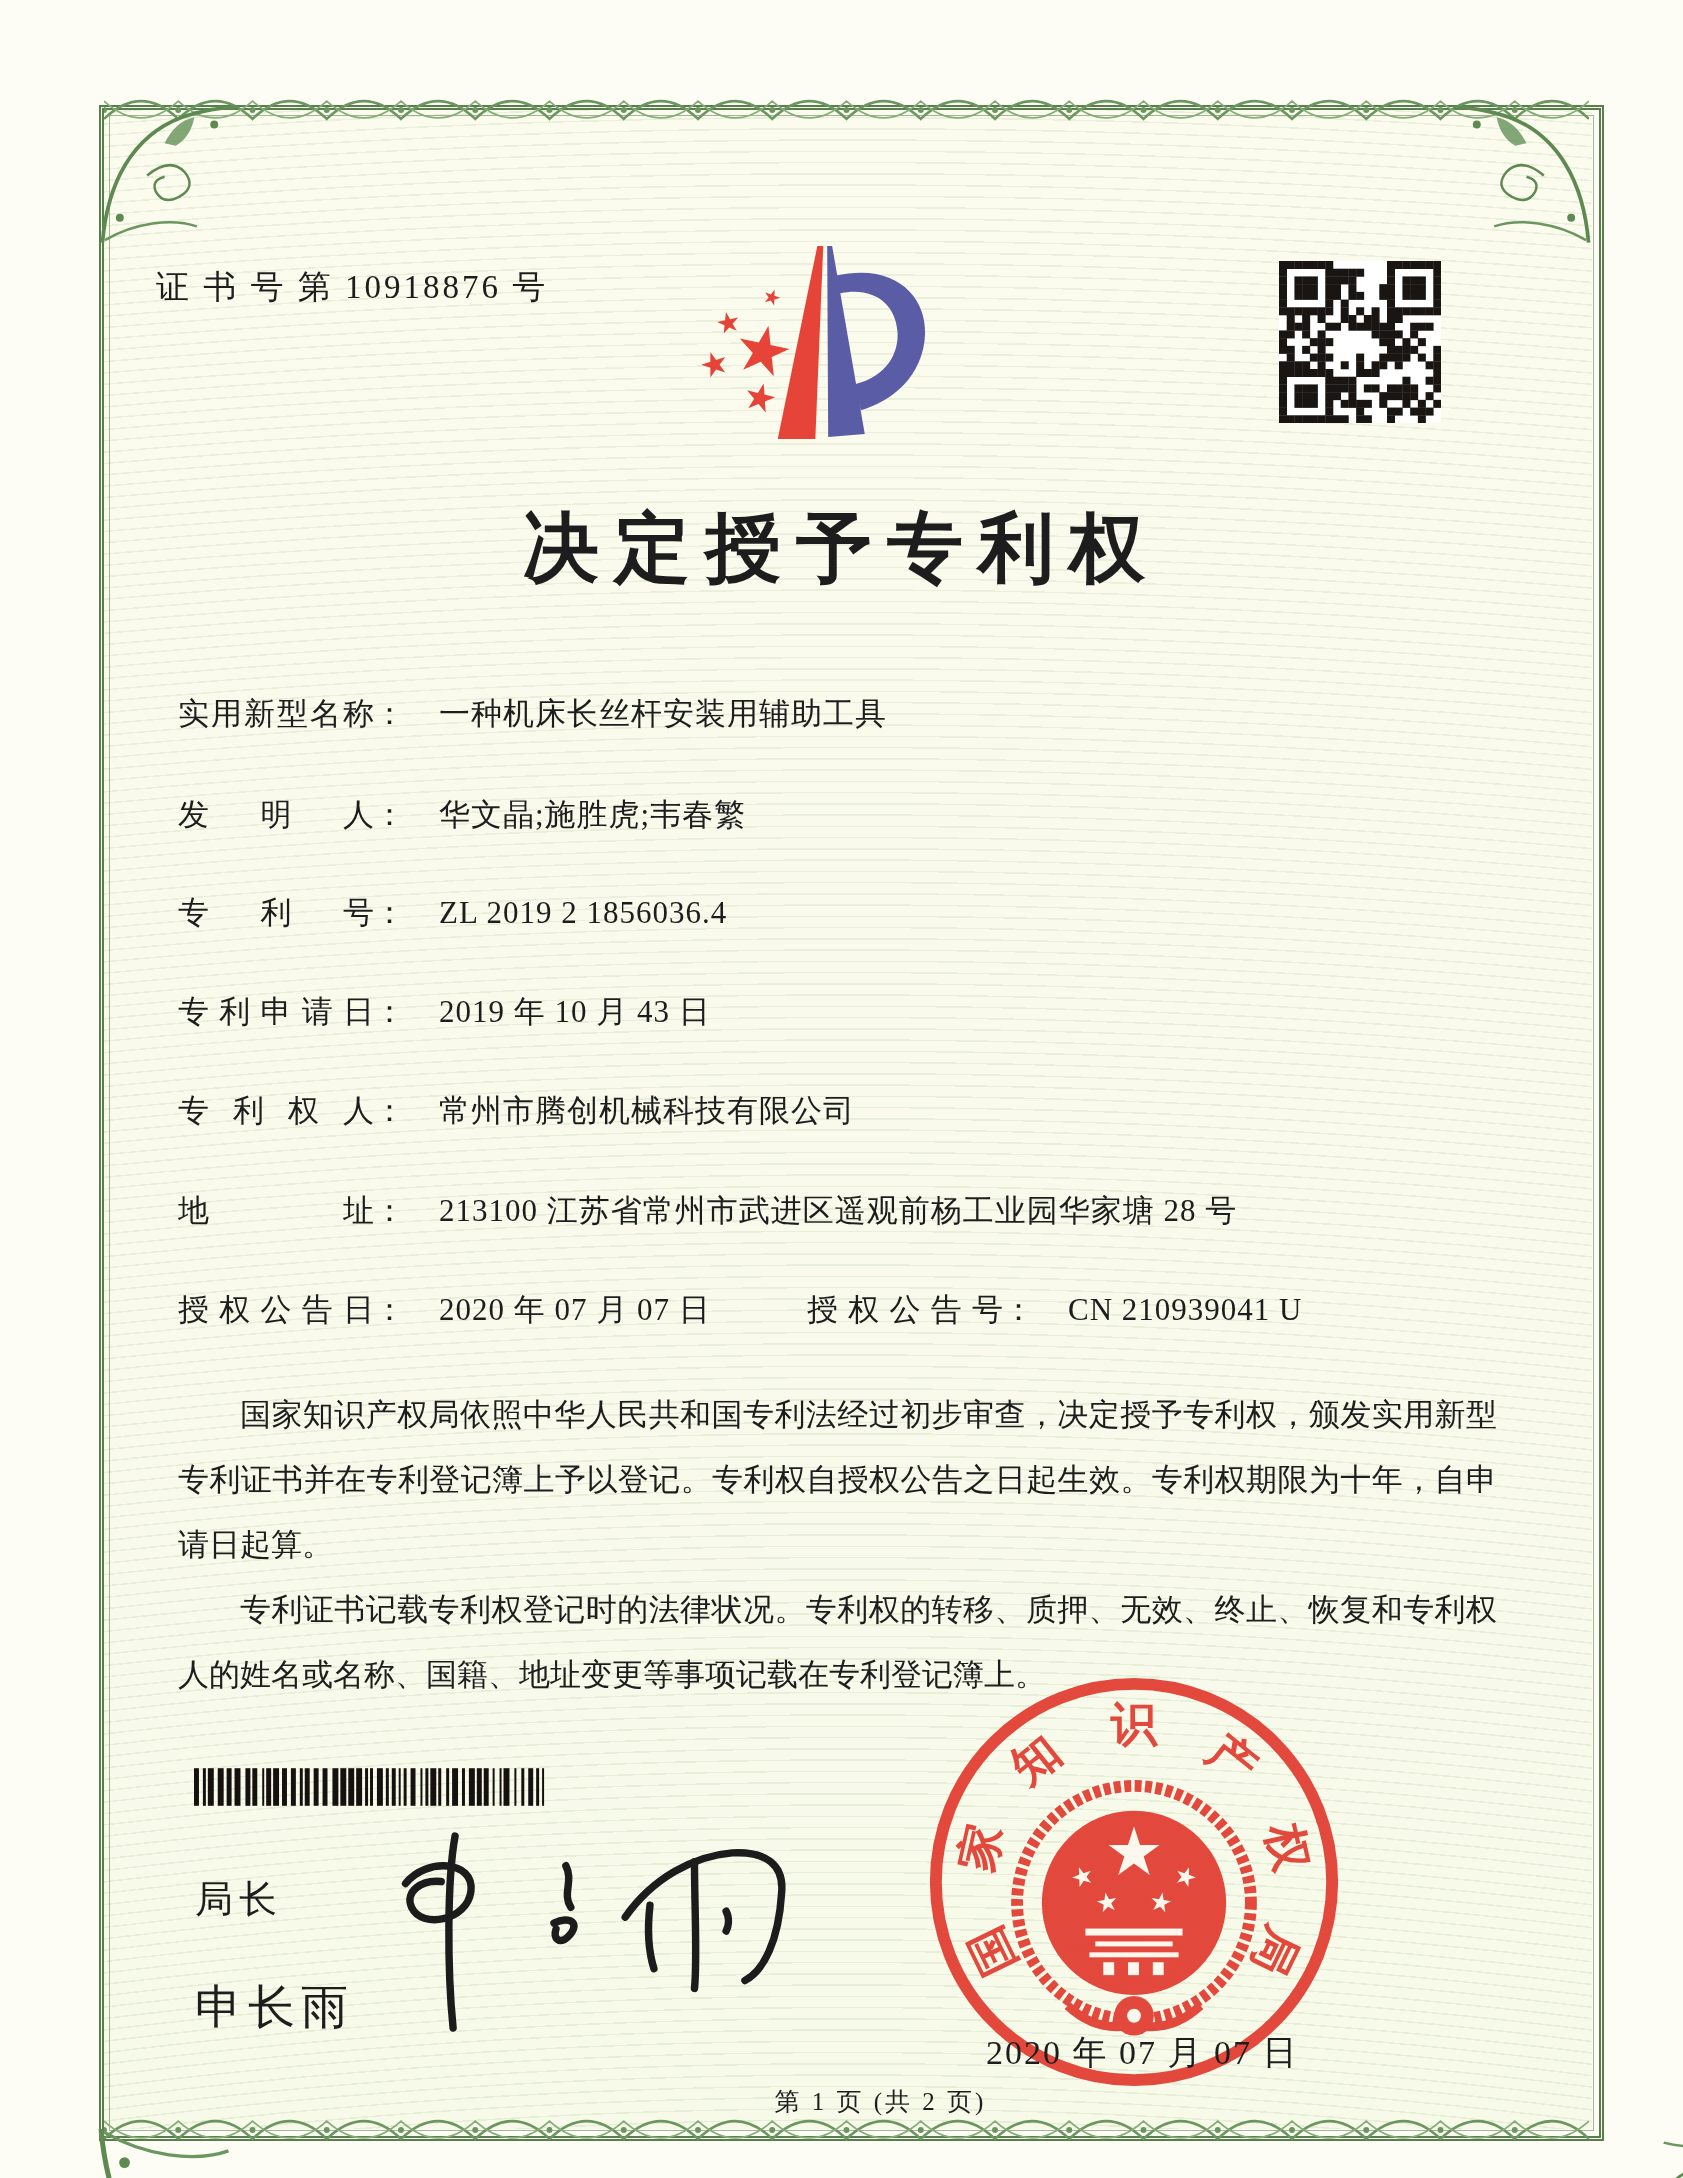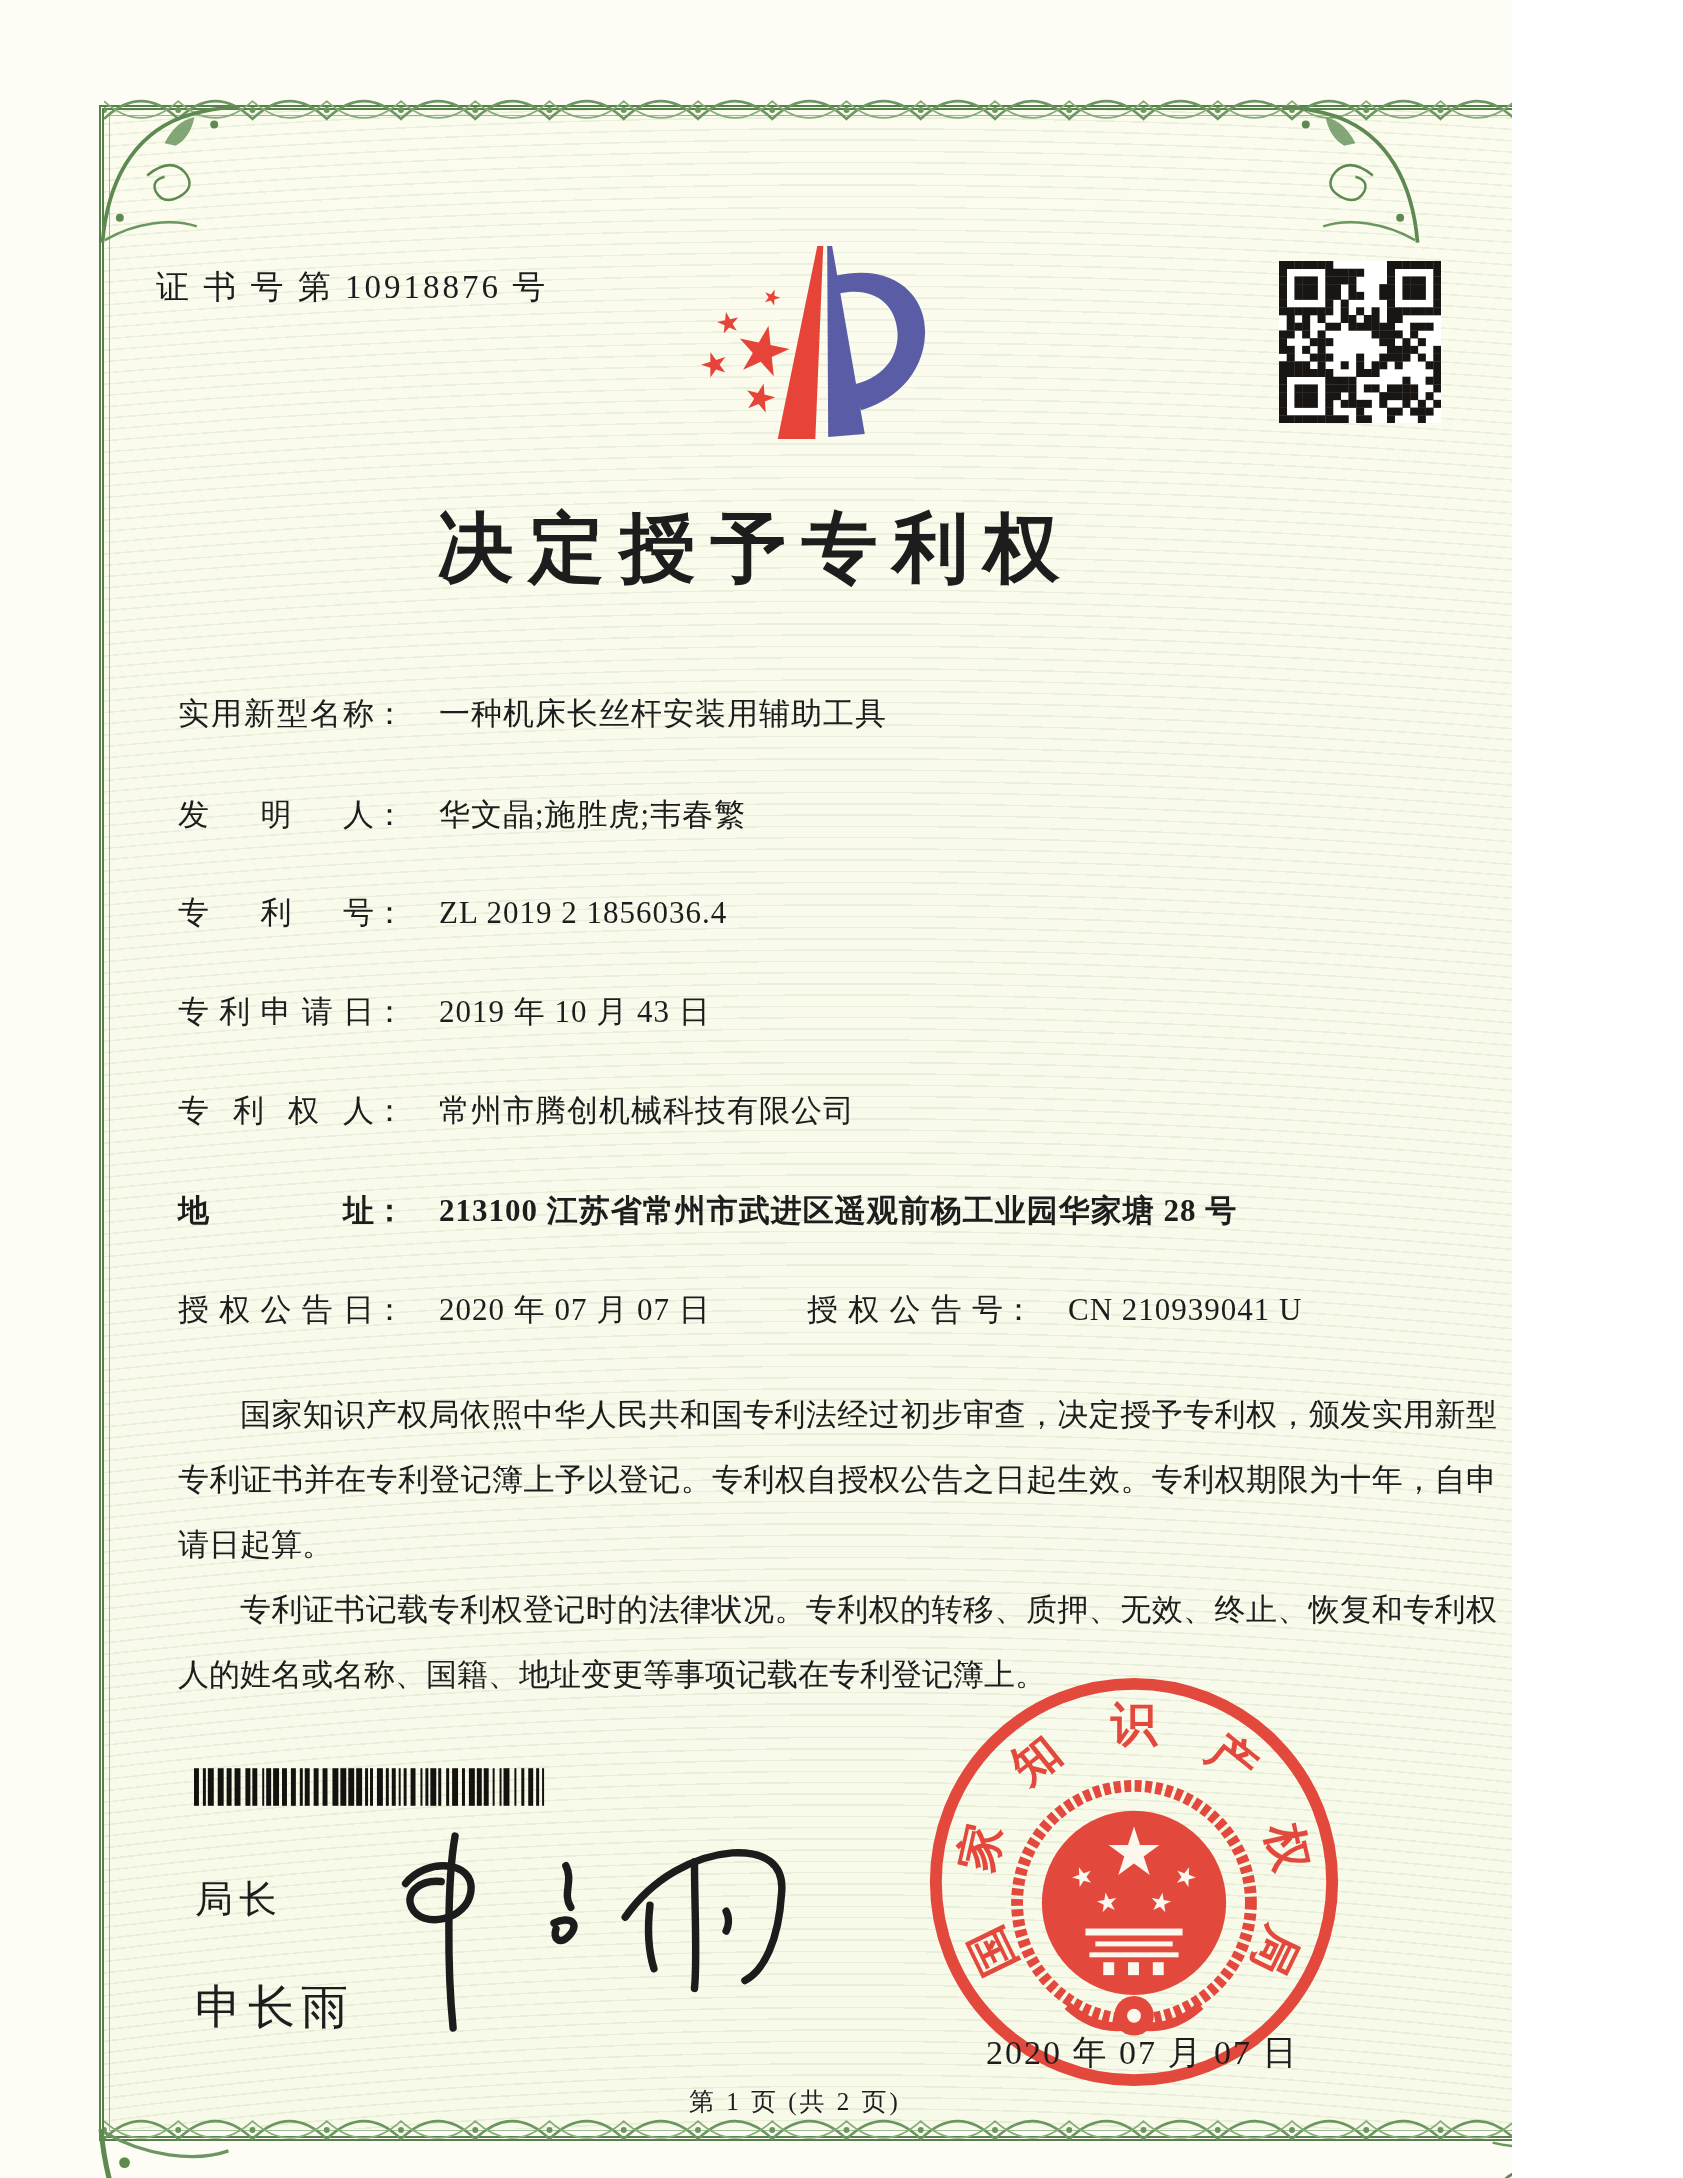--- a/index.html
+++ b/index.html
@@ -1,18 +1,18 @@
 <!DOCTYPE html>
 <html><head>
 <meta charset="utf-8">
 <style>
   html,body{margin:0;padding:0;background:#ffffff;}
   .page{
     position:relative;
-    width:1512px;height:2178px;
+    width:1683px;height:2178px;
     background:#fdfdf6;
     font-family:"Liberation Serif","DejaVu Serif",serif;
     color:#1d1d1d;
     overflow:hidden;
   }
   
   .inner-bg{
     position:absolute;left:103px;top:109px;width:1489px;height:2020px;
     background:
       repeating-radial-gradient(ellipse 3168px 2376px at 50% 265%,
@@ -44,21 +44,21 @@
   .qr{position:absolute;left:1279px;top:261px;width:162px;height:162px;background:#fff;}
   .title{
     position:absolute;left:0;top:498px;width:100%;
     text-align:center;font-size:76px;font-weight:bold;letter-spacing:15px;
   }
   .fieldrow{position:absolute;left:178px;font-size:31px;white-space:nowrap;}
   .flabel{display:inline-block;width:196px;text-align:justify;text-align-last:justify;vertical-align:bottom;}
   .colon{margin-right:14px;}
   .fval{letter-spacing:1px;margin-left:20px;}
   .row0{top:693px;}.row1{top:794px;}.row2{top:892px;}.row3{top:991px;}
-  .row4{top:1090px;}.row5{top:1190px;font-weight:bold;}.row6{top:1289px;}
+  .row4{top:1090px;}.row5{top:1190px;}.row6{top:1289px;}
   .fieldB{position:absolute;left:629px;top:0;}
   .paras{
     position:absolute;left:178px;top:1382px;width:1319px;
     font-size:31px;line-height:65px;text-align:justify;
   }
   .paras p{margin:0;text-indent:2em;}
   .barcode{position:absolute;left:194px;top:1768px;width:356px;height:38px;}
   .director-label{position:absolute;left:195px;top:1874px;font-size:38px;letter-spacing:6px;}
   .director-name{position:absolute;left:195px;top:1976px;font-size:47px;letter-spacing:6px;}
   .signature{position:absolute;left:368px;top:1820px;width:465px;height:228px;}

